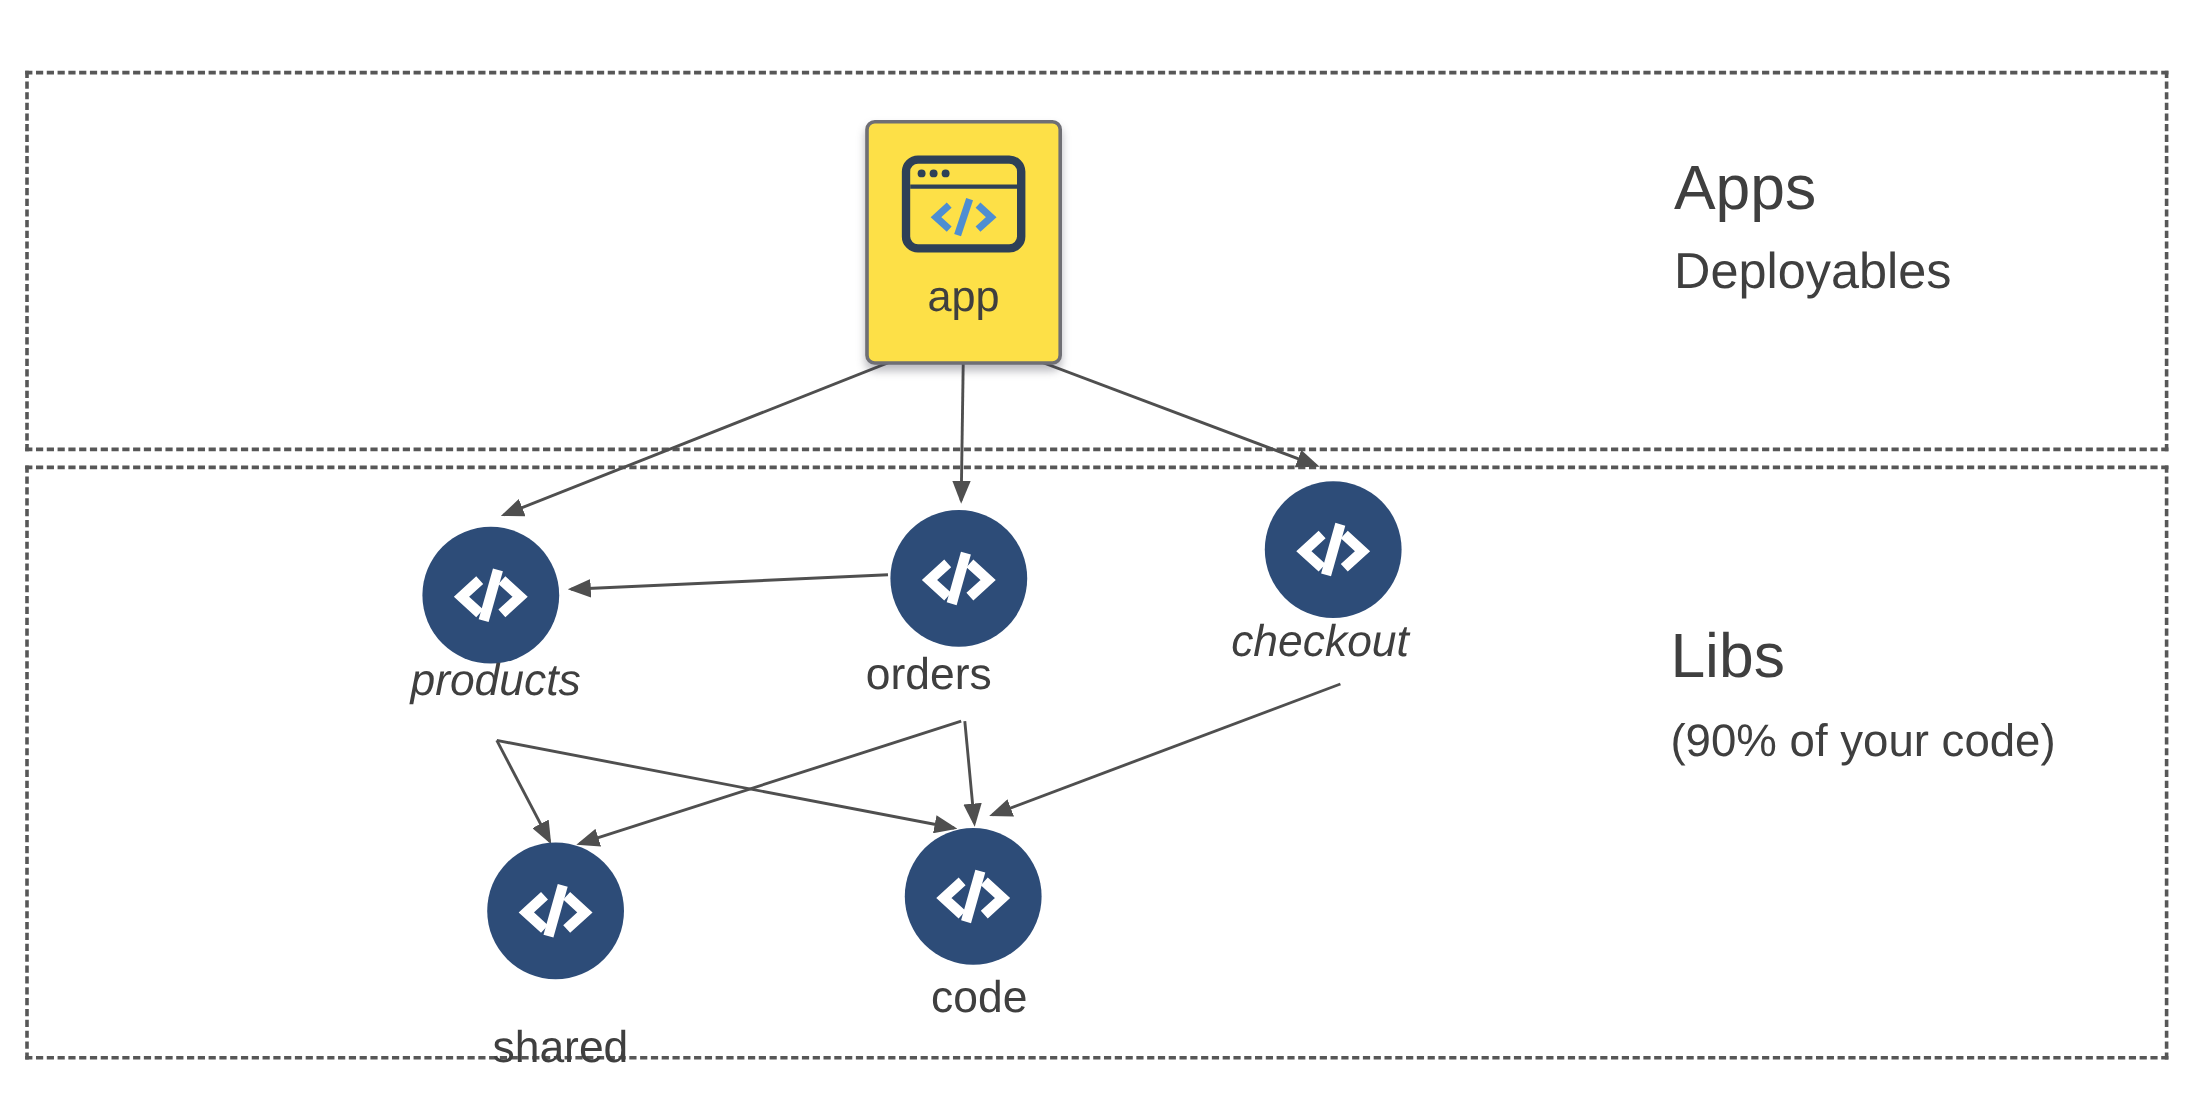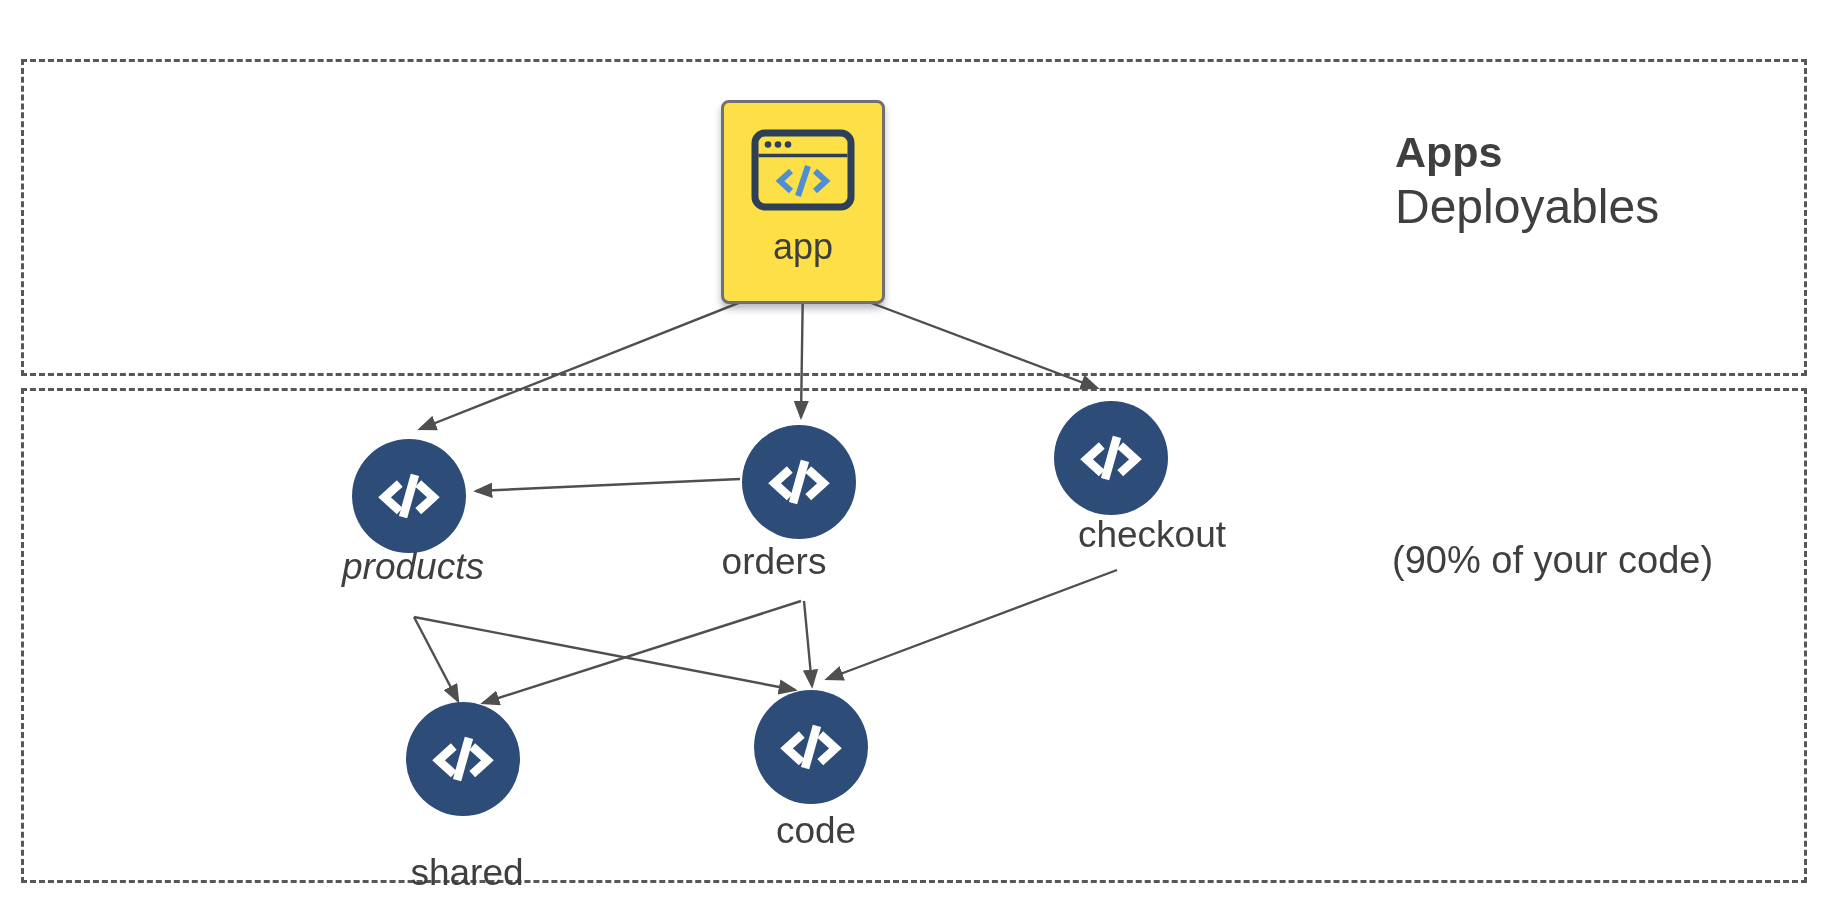--- a/index.html
+++ b/index.html
@@ -11,22 +11,22 @@
     position:absolute; border:3px dashed #575757; box-sizing:border-box;
     background:transparent;
   }
   .apps-box { left:21px; top:59px;  width:1786px; height:317px; }
   .libs-box { left:21px; top:388px; width:1786px; height:495px; }
 
   .edges-layer { position:absolute; left:0; top:0; width:1838px; height:920px; }
   .edges-layer line { stroke:#4f4f4f; stroke-width:2.4; }
 
   .section-label { position:absolute; color:#3f3f3f; }
-  .section-title { font-size:43px; font-weight:bold; line-height:1.12; }
-  .apps-label .section-subtitle { font-size:48px; line-height:1.15; margin-top:3px; }
+  .section-title { font-size:52px; font-weight:normal; line-height:1.12; }
+  .apps-label .section-subtitle { font-size:42px; line-height:1.15; margin-top:16px; }
   .libs-label .section-subtitle { font-size:38px; line-height:1.15; margin-top:21px; }
   .apps-label { left:1395px; top:128px; }
   .libs-label { left:1392px; top:518px; }
 
   .app-node {
     position:absolute; left:721px; top:100px; width:158px; height:172px;
     background:#fde047; border:3px solid #6f6f74; border-radius:8px;
     box-shadow:0 5px 7px rgba(60,60,75,0.35);
     display:flex; flex-direction:column; align-items:center;
     padding-top:26px; box-sizing:content-box;
@@ -42,21 +42,21 @@
   .lib-node-checkout { left:1054px; top:401px; }
   .lib-node-shared   { left:406px; top:702px; }
   .lib-node-core     { left:754px; top:690px; }
 
   .lib-label {
     position:absolute; transform:translateX(-50%); white-space:nowrap;
     font-size:37px; color:#3f3f3f; line-height:1;
   }
   .lib-label-products { left:413px;  top:548px;font-style:italic; }
   .lib-label-orders   { left:774px;  top:543px; }
-  .lib-label-checkout { left:1152px; top:516px; }
+  .lib-label-checkout { left:1100px; top:516px;font-style:italic; }
   .lib-label-shared   { left:467px;  top:823px;margin-top:31px; }
   .lib-label-core     { left:816px;  top:812px; }
 </style>
 </head>
 <body>
 
 <div class="canvas">
 
   <div class="section-box apps-box"></div>
   <div class="section-box libs-box"></div>
@@ -132,16 +132,17 @@
   <div class="lib-label lib-label-orders">orders</div>
   <div class="lib-label lib-label-checkout">checkout</div>
   <div class="lib-label lib-label-shared">shared</div>
   <div class="lib-label lib-label-core">code</div>
 
   <div class="section-label apps-label">
     <div class="section-title">Apps</div>
     <div class="section-subtitle">Deployables</div>
   </div>
   <div class="section-label libs-label">
+    <div class="section-title">Libs</div>
     <div class="section-subtitle">(90% of your code)</div>
   </div>
 
 </div>
 
 </body></html>

